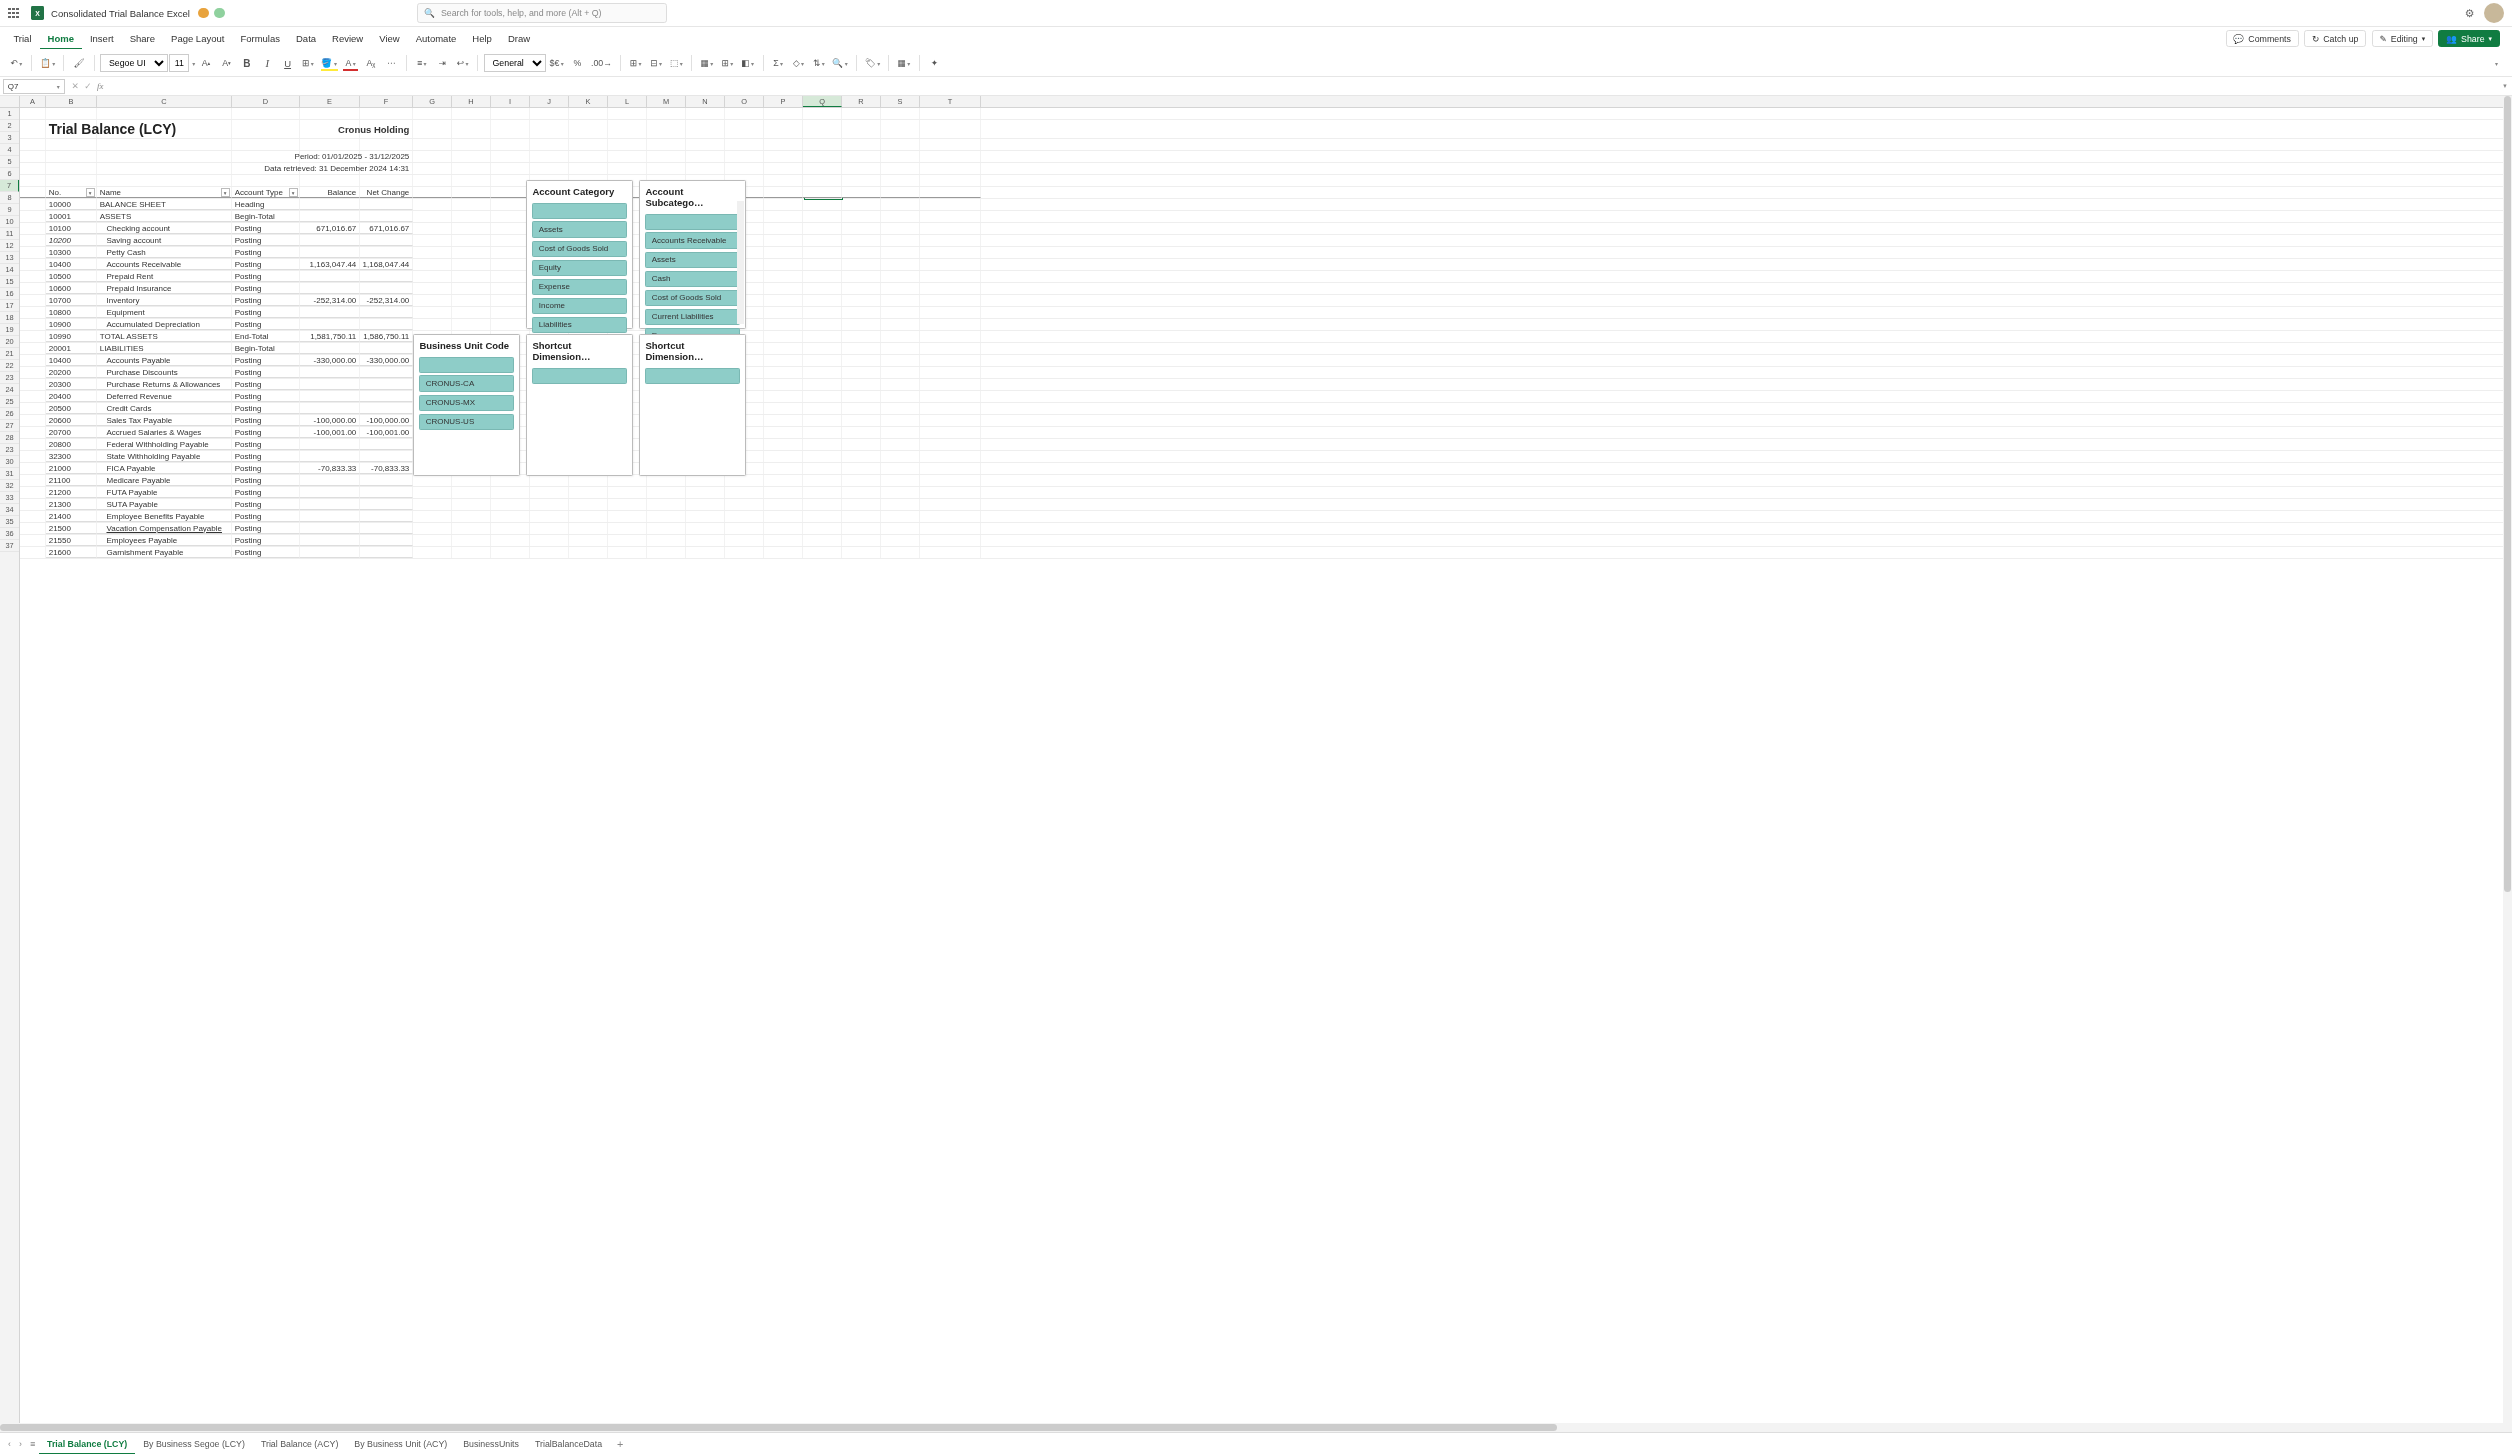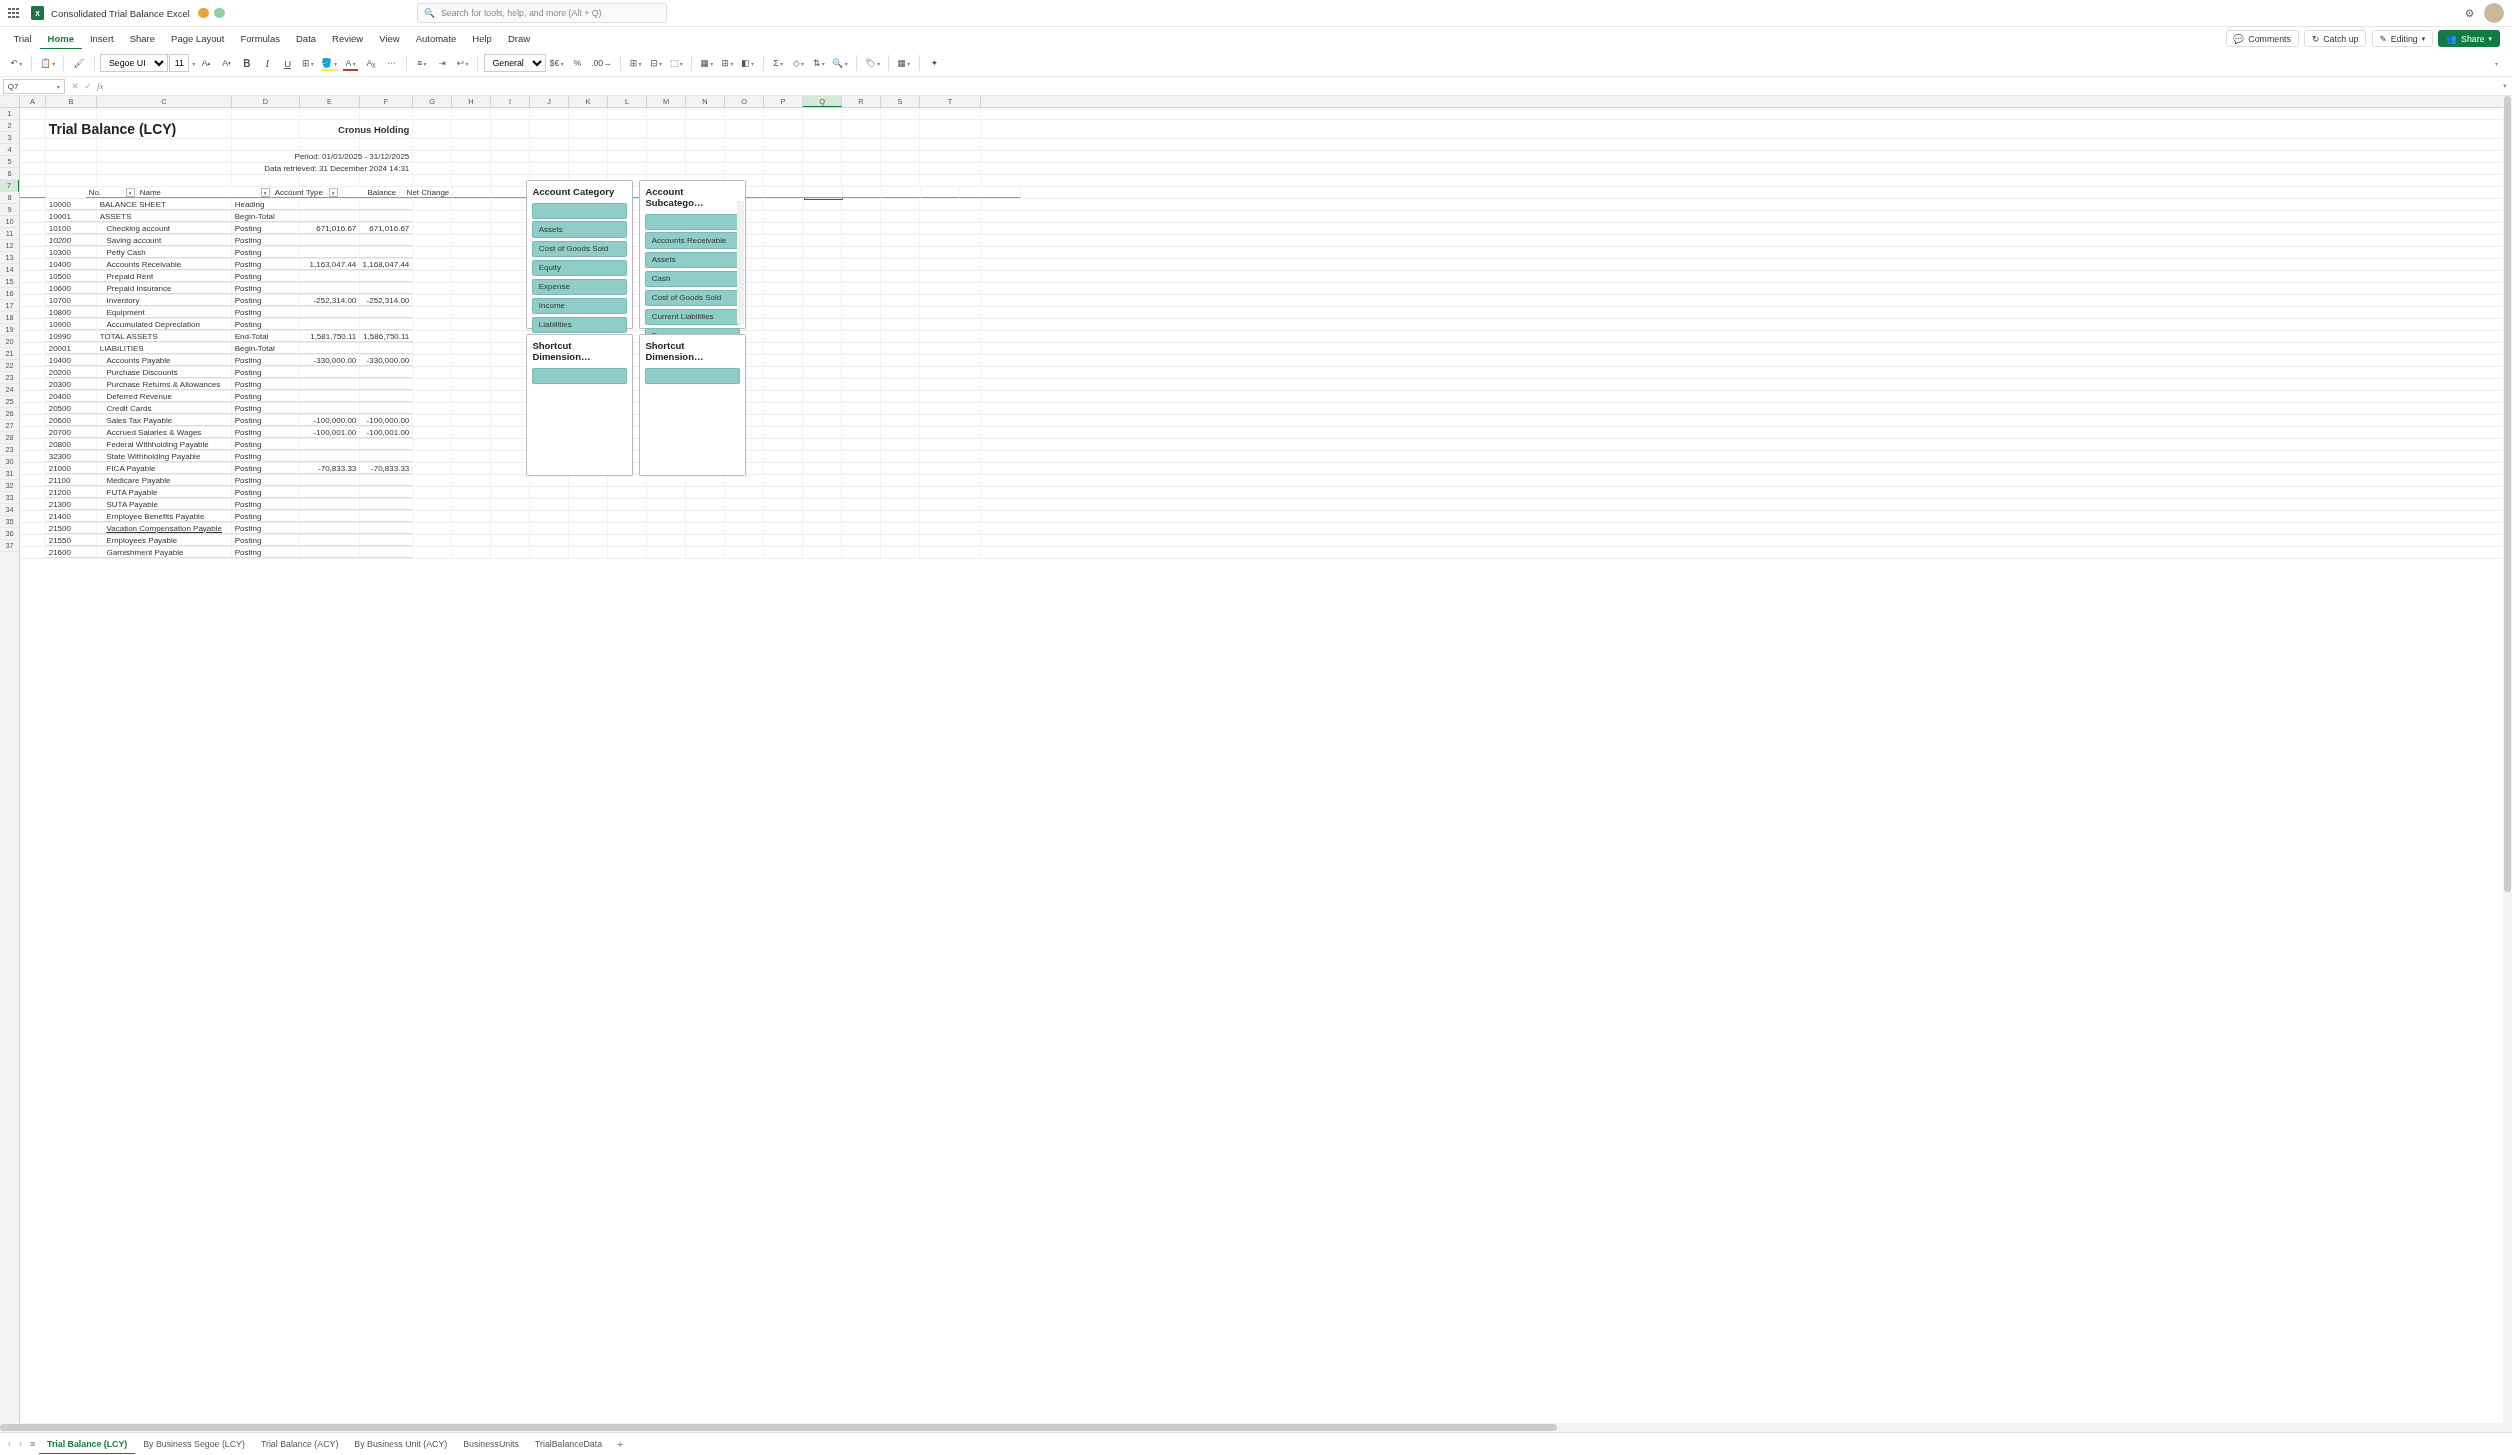--- a/index.html
+++ b/index.html
@@ -438,21 +438,21 @@
           <div class="cell cN" style="width: 39px;"></div>
           <div class="cell cO" style="width: 39px;"></div>
           <div class="cell cP" style="width: 39px;"></div>
           <div class="cell cQ" style="width: 39px;"></div>
           <div class="cell cR" style="width: 39px;"></div>
           <div class="cell cS" style="width: 39px;"></div>
           <div class="cell cT" style="width: 61px;"></div>
         </div>
         <div class="row th-row">
           <div class="cell cA" style="width: 26px;"></div>
-          <div class="cell cB" style="width: 51px; margin-left: 40px;">No.<div class="fbtn">▾</div></div>
+          <div class="cell cB" style="width: 51px;">No.<div class="fbtn">▾</div></div>
           <div class="cell cC" style="width: 135px;">Name<div class="fbtn">▾</div></div>
           <div class="cell cD" style="width: 68px;">Account Type<div class="fbtn">▾</div></div>
           <div class="cell r" style="width: 60px;">Balance</div>
           <div class="cell r" style="width: 53px;">Net Change</div>
           <div class="cell cG" style="width: 39px;"></div>
           <div class="cell cH" style="width: 39px;"></div>
           <div class="cell cI" style="width: 39px;"></div>
           <div class="cell cJ" style="width: 39px;"></div>
           <div class="cell cK" style="width: 39px;"></div>
           <div class="cell cL" style="width: 39px;"></div>
@@ -1139,20 +1139,27 @@
           <div class="s-title">Account Subcatego…</div>
           <div class="s-item blank"></div>
           <div class="s-item">Accounts Receivable</div>
           <div class="s-item">Assets</div>
           <div class="s-item">Cash</div>
           <div class="s-item">Cost of Goods Sold</div>
           <div class="s-item">Current Liabilities</div>
           <div class="s-item">Expense</div>
           <div class="s-item">Income</div>
           <div class="s-scroll"></div>
+        </div>
+        <div class="slicer" style="left: 393px; top: 226px; width: 107px; height: 142px;">
+          <div class="s-title">Business Unit Code</div>
+          <div class="s-item blank"></div>
+          <div class="s-item">CRONUS-CA</div>
+          <div class="s-item">CRONUS-MX</div>
+          <div class="s-item">CRONUS-US</div>
         </div>
         <div class="slicer" style="left: 506px; top: 226px; width: 107px; height: 142px;">
           <div class="s-title">Shortcut Dimension…</div>
           <div class="s-item blank"></div>
         </div>
         <div class="slicer" style="left: 619px; top: 226px; width: 107px; height: 142px;">
           <div class="s-title">Shortcut Dimension…</div>
           <div class="s-item blank"></div>
         </div>
       </div>

